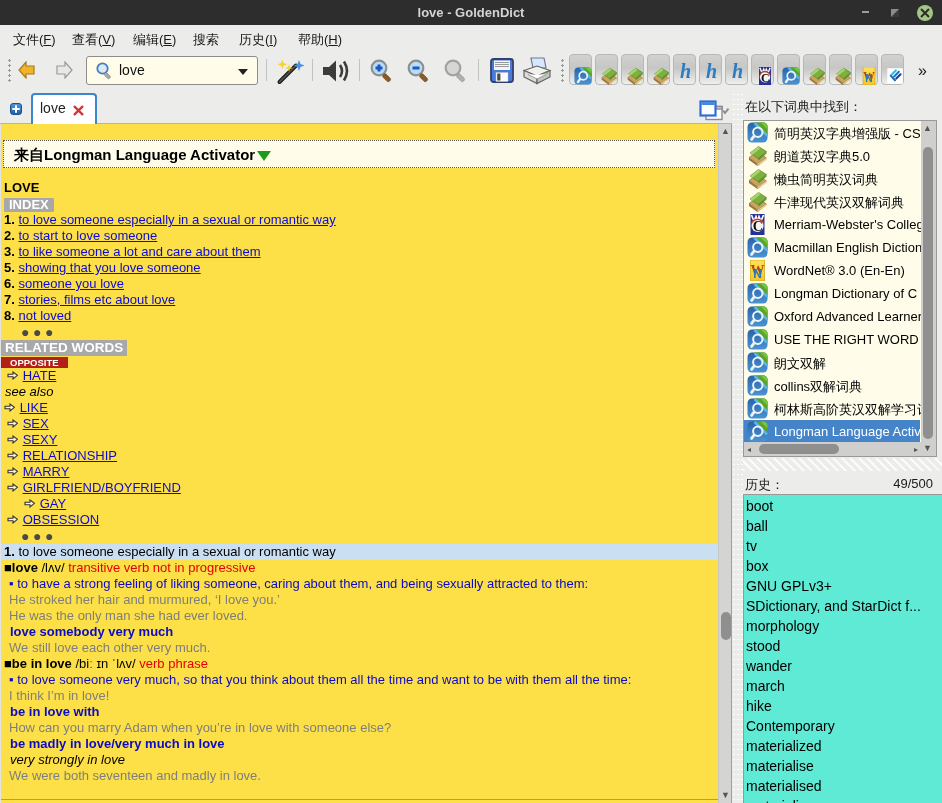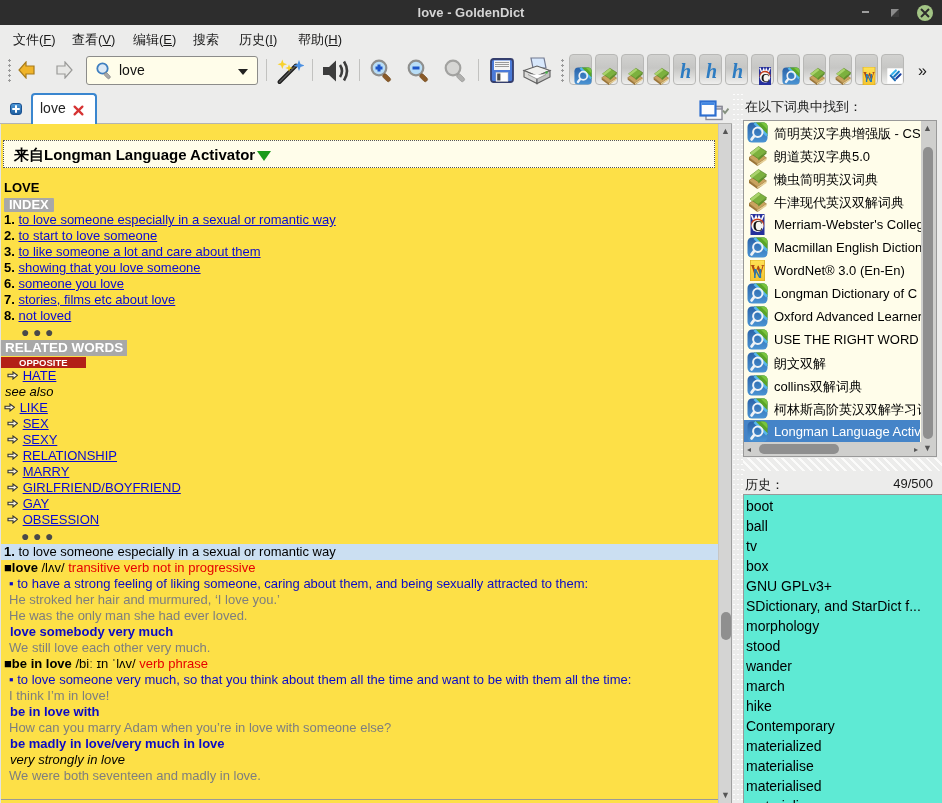--- a/index.html
+++ b/index.html
@@ -35,21 +35,21 @@
 
 #article{position:absolute;left:0;top:124px;width:718px;height:679px;background:#fde047;overflow:hidden}
 #hdrbox{position:absolute;left:3px;top:16px;width:712px;height:28px;border:1px dotted #555;background:#fffdea}
 #hdrbox b{position:absolute;left:10px;top:5px;font-size:15px;color:#000}
 #hdrbox .tri{display:inline-block;width:0;height:0;border-left:7px solid transparent;border-right:7px solid transparent;border-top:10px solid #1b9c1b;vertical-align:-1px;margin-left:2px}
 #flow{position:absolute;left:0;top:56px;width:718px;font-size:13px;line-height:16px;color:#000;white-space:nowrap}
 #flow>div{padding-left:4px;height:16px}
 a{color:#0a0ad2;text-decoration:underline}
 .band{display:inline-block;background:#a8a8a8;color:#fff;font-weight:bold;padding:0 5px;font-size:13px;line-height:14px;border-radius:1px;margin-top:2px}
 .band2{display:inline-block;background:#a8a8a8;color:#fff;font-weight:bold;padding:1px 4px;font-size:13.5px;line-height:14px}
-.opp{display:inline-block;background:#b32017;color:#fff;font-weight:bold;font-size:9.5px;line-height:11px;padding:0 18px}
+.opp{display:inline-block;background:#b32017;color:#fff;font-weight:bold;font-size:9.5px;line-height:11px;padding:0 9px}
 .dots{color:#4a4a4a;font-size:14px;letter-spacing:3.5px;padding-left:21px !important}
 .gray{color:#7e7e7e}
 .blue{color:#0a0ac8}
 .bluebold{color:#0a0ac8;font-weight:bold;padding-left:10px !important}
 .red{color:#e60000}
 .hl{background:#cbdff2;width:718px}
 .ex{padding-left:9px !important}
 .arr{width:11px;height:9px;vertical-align:0px;margin-right:1px}
 #artsb{position:absolute;left:718px;top:124px;width:14px;height:679px;background:#d4d4d3;border-right:1px solid #a0a0a0;border-left:1px solid #c6c6c5}
 .sbthumb{position:absolute;left:1.5px;width:10px;background:#8f8f8f;border-radius:5px}
@@ -367,21 +367,21 @@
         </svg> <a>SEXY</a></div>
     <div style="padding-left:7px"><svg class="arr" viewBox="0 0 11 9">
           <path d="M1 3.2 h5 V1 l4.5 3.3 L6 8 V5.8 H1 Z" fill="#f8f2da" stroke="#333" stroke-width="1.1"></path>
         </svg> <a>RELATIONSHIP</a></div>
     <div style="padding-left:7px"><svg class="arr" viewBox="0 0 11 9">
           <path d="M1 3.2 h5 V1 l4.5 3.3 L6 8 V5.8 H1 Z" fill="#f8f2da" stroke="#333" stroke-width="1.1"></path>
         </svg> <a>MARRY</a></div>
     <div style="padding-left:7px"><svg class="arr" viewBox="0 0 11 9">
           <path d="M1 3.2 h5 V1 l4.5 3.3 L6 8 V5.8 H1 Z" fill="#f8f2da" stroke="#333" stroke-width="1.1"></path>
         </svg> <a>GIRLFRIEND/BOYFRIEND</a></div>
-    <div style="padding-left:7px"><svg class="arr" viewBox="0 0 11 9">
+    <div style="padding-left:24px"><svg class="arr" viewBox="0 0 11 9">
           <path d="M1 3.2 h5 V1 l4.5 3.3 L6 8 V5.8 H1 Z" fill="#f8f2da" stroke="#333" stroke-width="1.1"></path>
         </svg> <a>GAY</a></div>
     <div style="padding-left:7px"><svg class="arr" viewBox="0 0 11 9">
           <path d="M1 3.2 h5 V1 l4.5 3.3 L6 8 V5.8 H1 Z" fill="#f8f2da" stroke="#333" stroke-width="1.1"></path>
         </svg> <a>OBSESSION</a></div>
     <div class="dots">●●●</div>
     <div class="hl"><b>1.</b> to love someone especially in a sexual or romantic way</div>
     <div><b>■love</b> /lʌv/ <span class="red">transitive verb not in progressive</span></div>
     <div class="blue ex">▪ to have a strong feeling of liking someone, caring about them, and being sexually attracted to them:</div>
     <div class="gray ex">He stroked her hair and murmured, ‘I love you.’</div>

